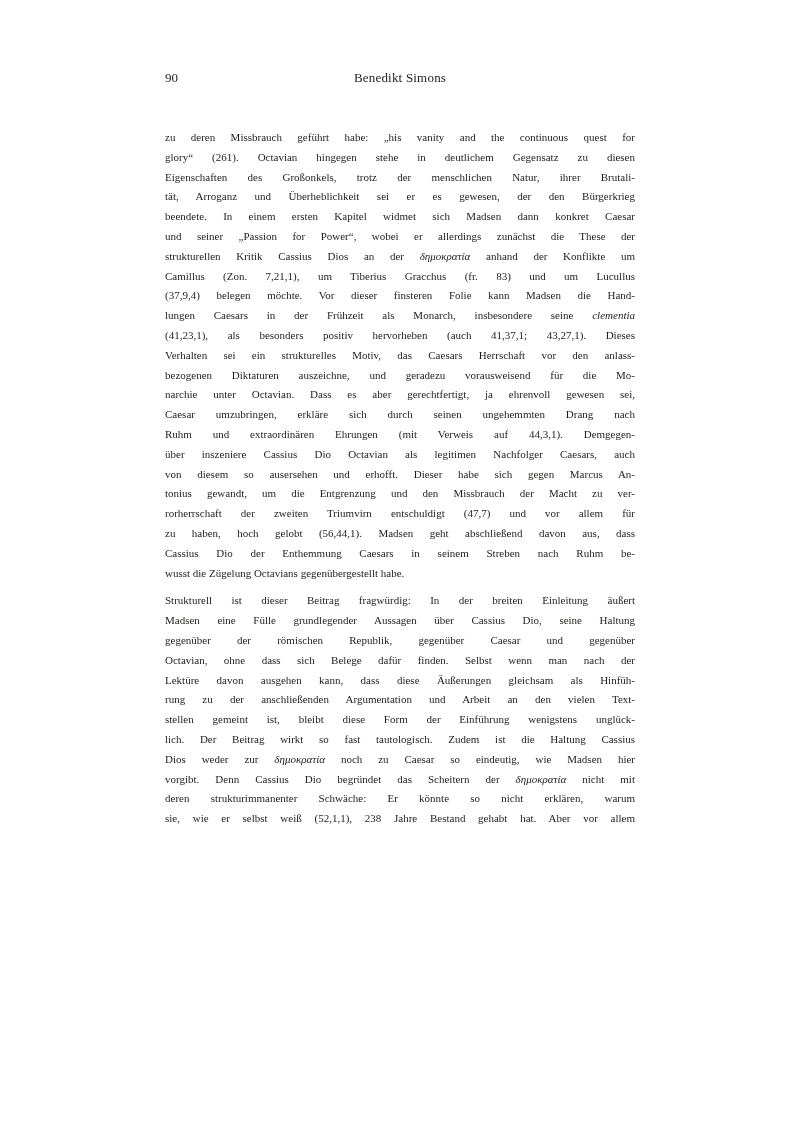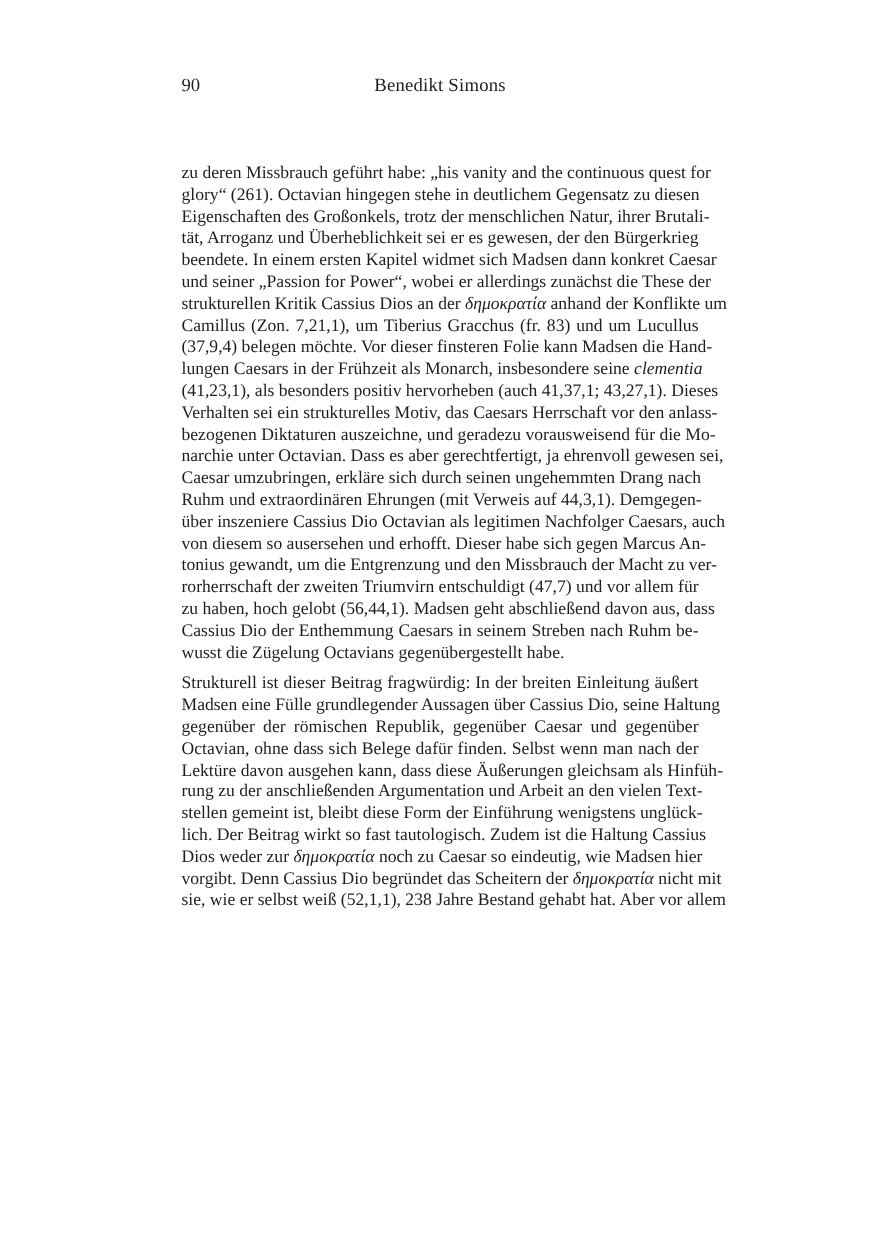--- a/index.html
+++ b/index.html
@@ -11,35 +11,35 @@
   .page {
     position: relative;
     width: 799px; height: 1131px;
     background: #ffffff;
     font-family: "Liberation Serif", "DejaVu Serif", serif;
     color: #1d1d1b;
   }
   .header {
     position: absolute;
     left: 165px; top: 70px; width: 470px;
-    font-size: 17px;
+    font-size: 13px;
     line-height: 16px;
   }
   .page-num {
     position: absolute; left: 0; top: 0;
   }
   .running-title {
     display: block;
     text-align: center;
     letter-spacing: 0.2px;
   }
   .body-text {
     position: absolute;
-    left: 165px; top: 148px; width: 470px;
-    font-size: 16px;
+    left: 165px; top: 128px; width: 470px;
+    font-size: 11px;
     line-height: 19.8px;
   }
   .para .line {
     white-space: nowrap;
     text-align: justify;
     text-align-last: justify;
   }
   .para .line.no-justify {
     text-align-last: left;
   }
@@ -84,16 +84,17 @@
         <div class="line">Strukturell ist dieser Beitrag fragwürdig: In der breiten Einleitung äußert</div>
         <div class="line">Madsen eine Fülle grundlegender Aussagen über Cassius Dio, seine Haltung</div>
         <div class="line">gegenüber der römischen Republik, gegenüber Caesar und gegenüber</div>
         <div class="line">Octavian, ohne dass sich Belege dafür finden. Selbst wenn man nach der</div>
         <div class="line">Lektüre davon ausgehen kann, dass diese Äußerungen gleichsam als Hinfüh-</div>
         <div class="line">rung zu der anschließenden Argumentation und Arbeit an den vielen Text-</div>
         <div class="line">stellen gemeint ist, bleibt diese Form der Einführung wenigstens unglück-</div>
         <div class="line">lich. Der Beitrag wirkt so fast tautologisch. Zudem ist die Haltung Cassius</div>
         <div class="line">Dios weder zur <i>δημοκρατία</i> noch zu Caesar so eindeutig, wie Madsen hier</div>
         <div class="line">vorgibt. Denn Cassius Dio begründet das Scheitern der <i>δημοκρατία</i> nicht mit</div>
+        <div class="line">deren strukturimmanenter Schwäche: Er könnte so nicht erklären, warum</div>
         <div class="line">sie, wie er selbst weiß (52,1,1), 238 Jahre Bestand gehabt hat. Aber vor allem</div>
       </div>
   </div>
 </div>
 
 </body></html>

